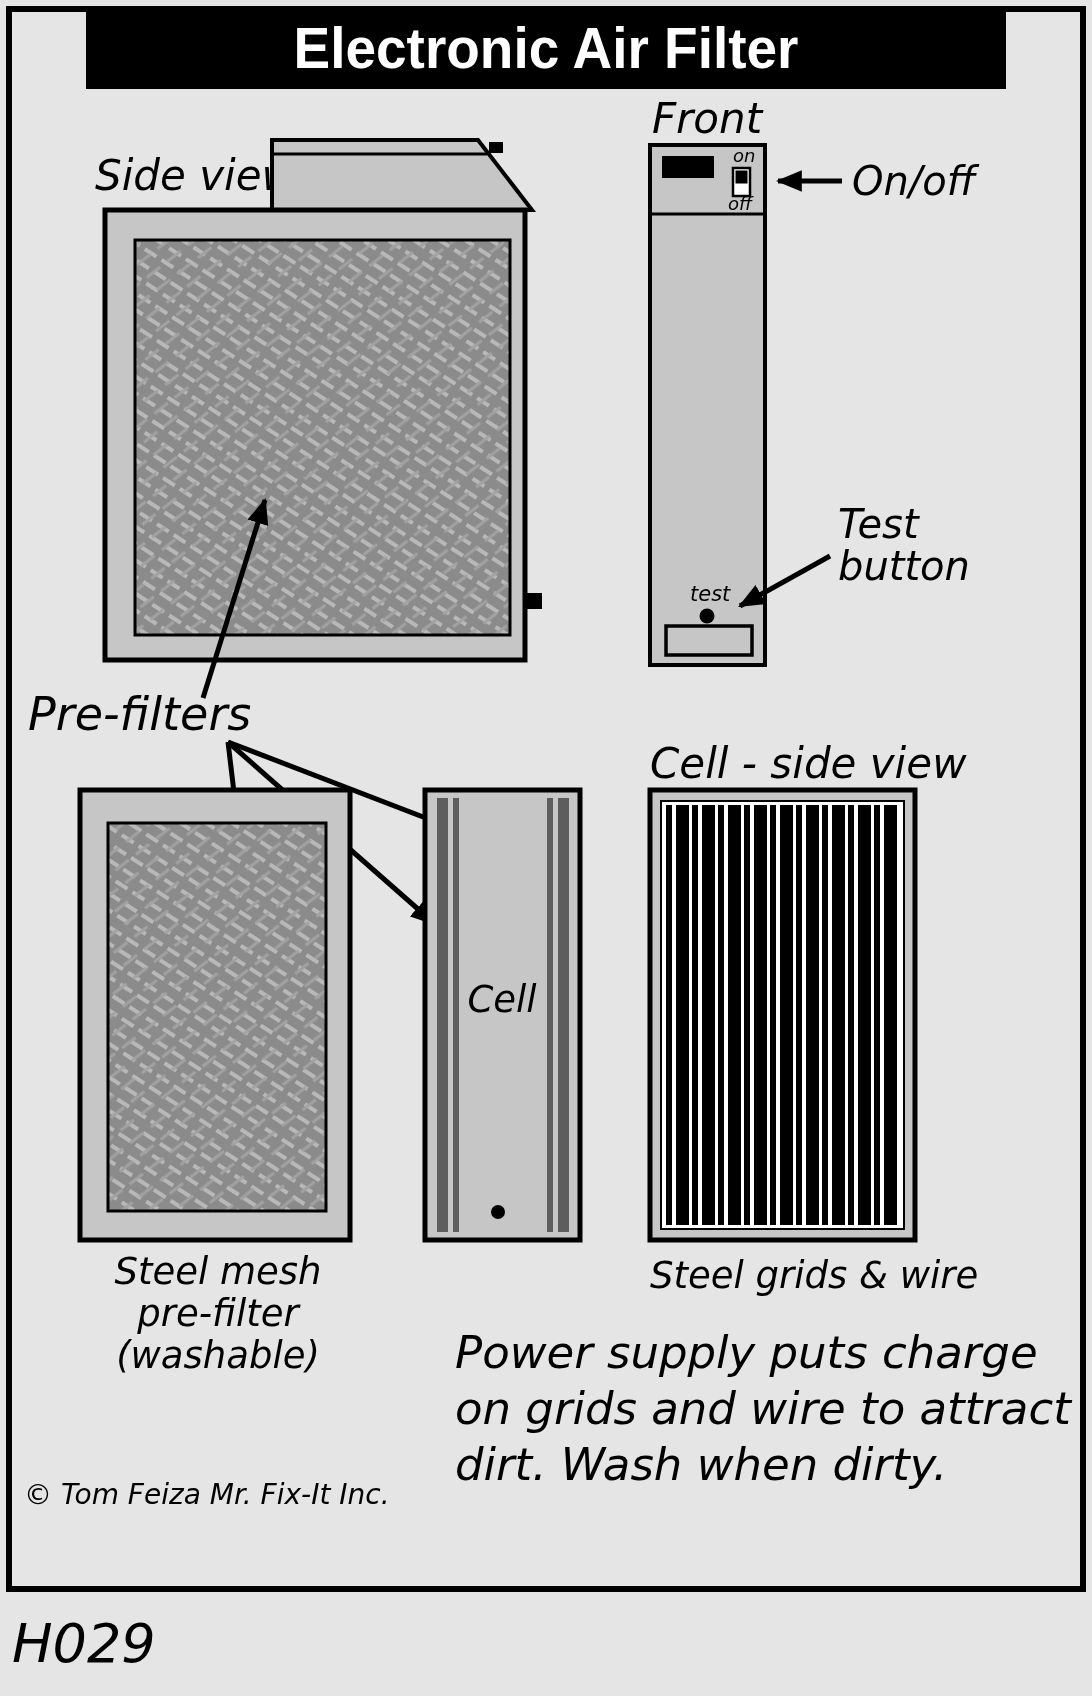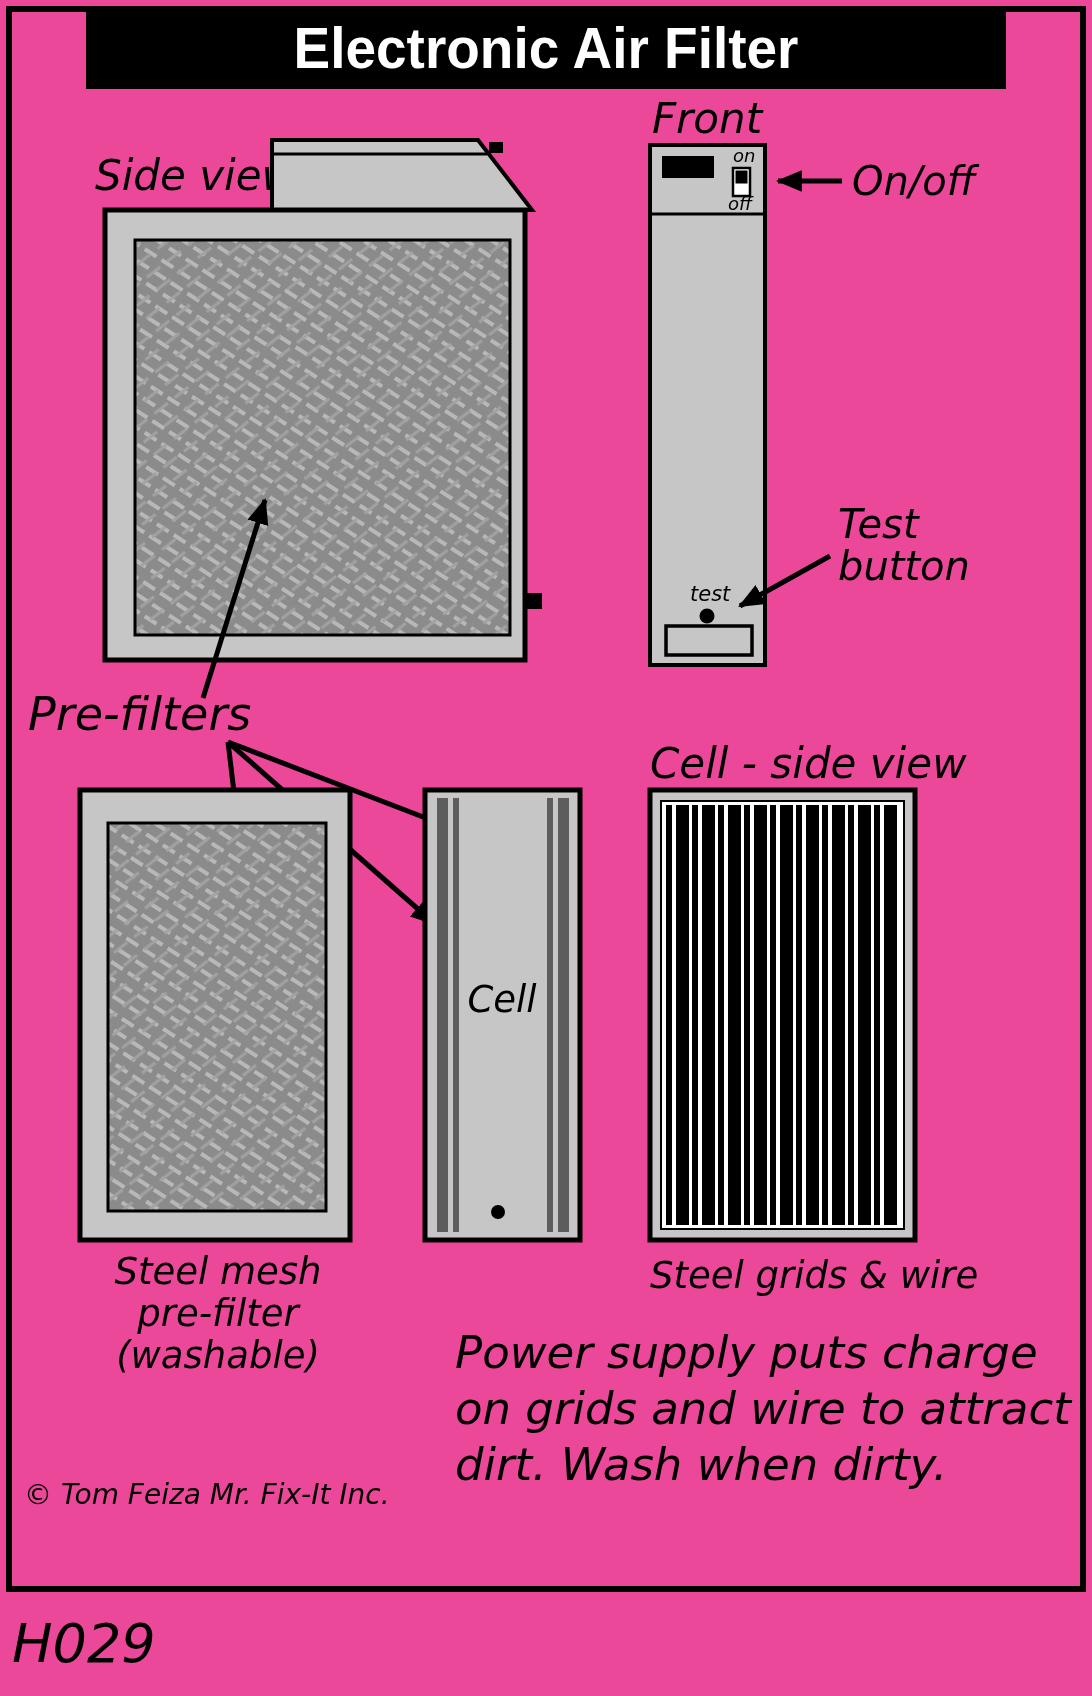--- a/index.html
+++ b/index.html
@@ -1,16 +1,16 @@
 <!DOCTYPE html>
 <html><head>
 <meta charset="utf-8">
 <style>
   html,body{margin:0;padding:0;background:#ffffff;}
-  #page{position:relative;width:1092px;height:1696px;background:#ec4899;overflow:hidden;}
+  #page{position:relative;width:1092px;height:1696px;background:#e5e5e5;overflow:hidden;}
   svg{position:absolute;left:0;top:0;}
   .title-text{font-family:"Liberation Sans",sans-serif;font-weight:bold;fill:#ffffff;}
   .hand{font-family:"DejaVu Sans",sans-serif;font-style:italic;fill:#000000;}
   .hand-sm{font-family:"DejaVu Sans",sans-serif;font-style:italic;fill:#000000;}
 </style>
 </head>
 <body>
 
 <div id="page">
 <svg width="1092" height="1696" viewBox="0 0 1092 1696" xmlns="http://www.w3.org/2000/svg">

